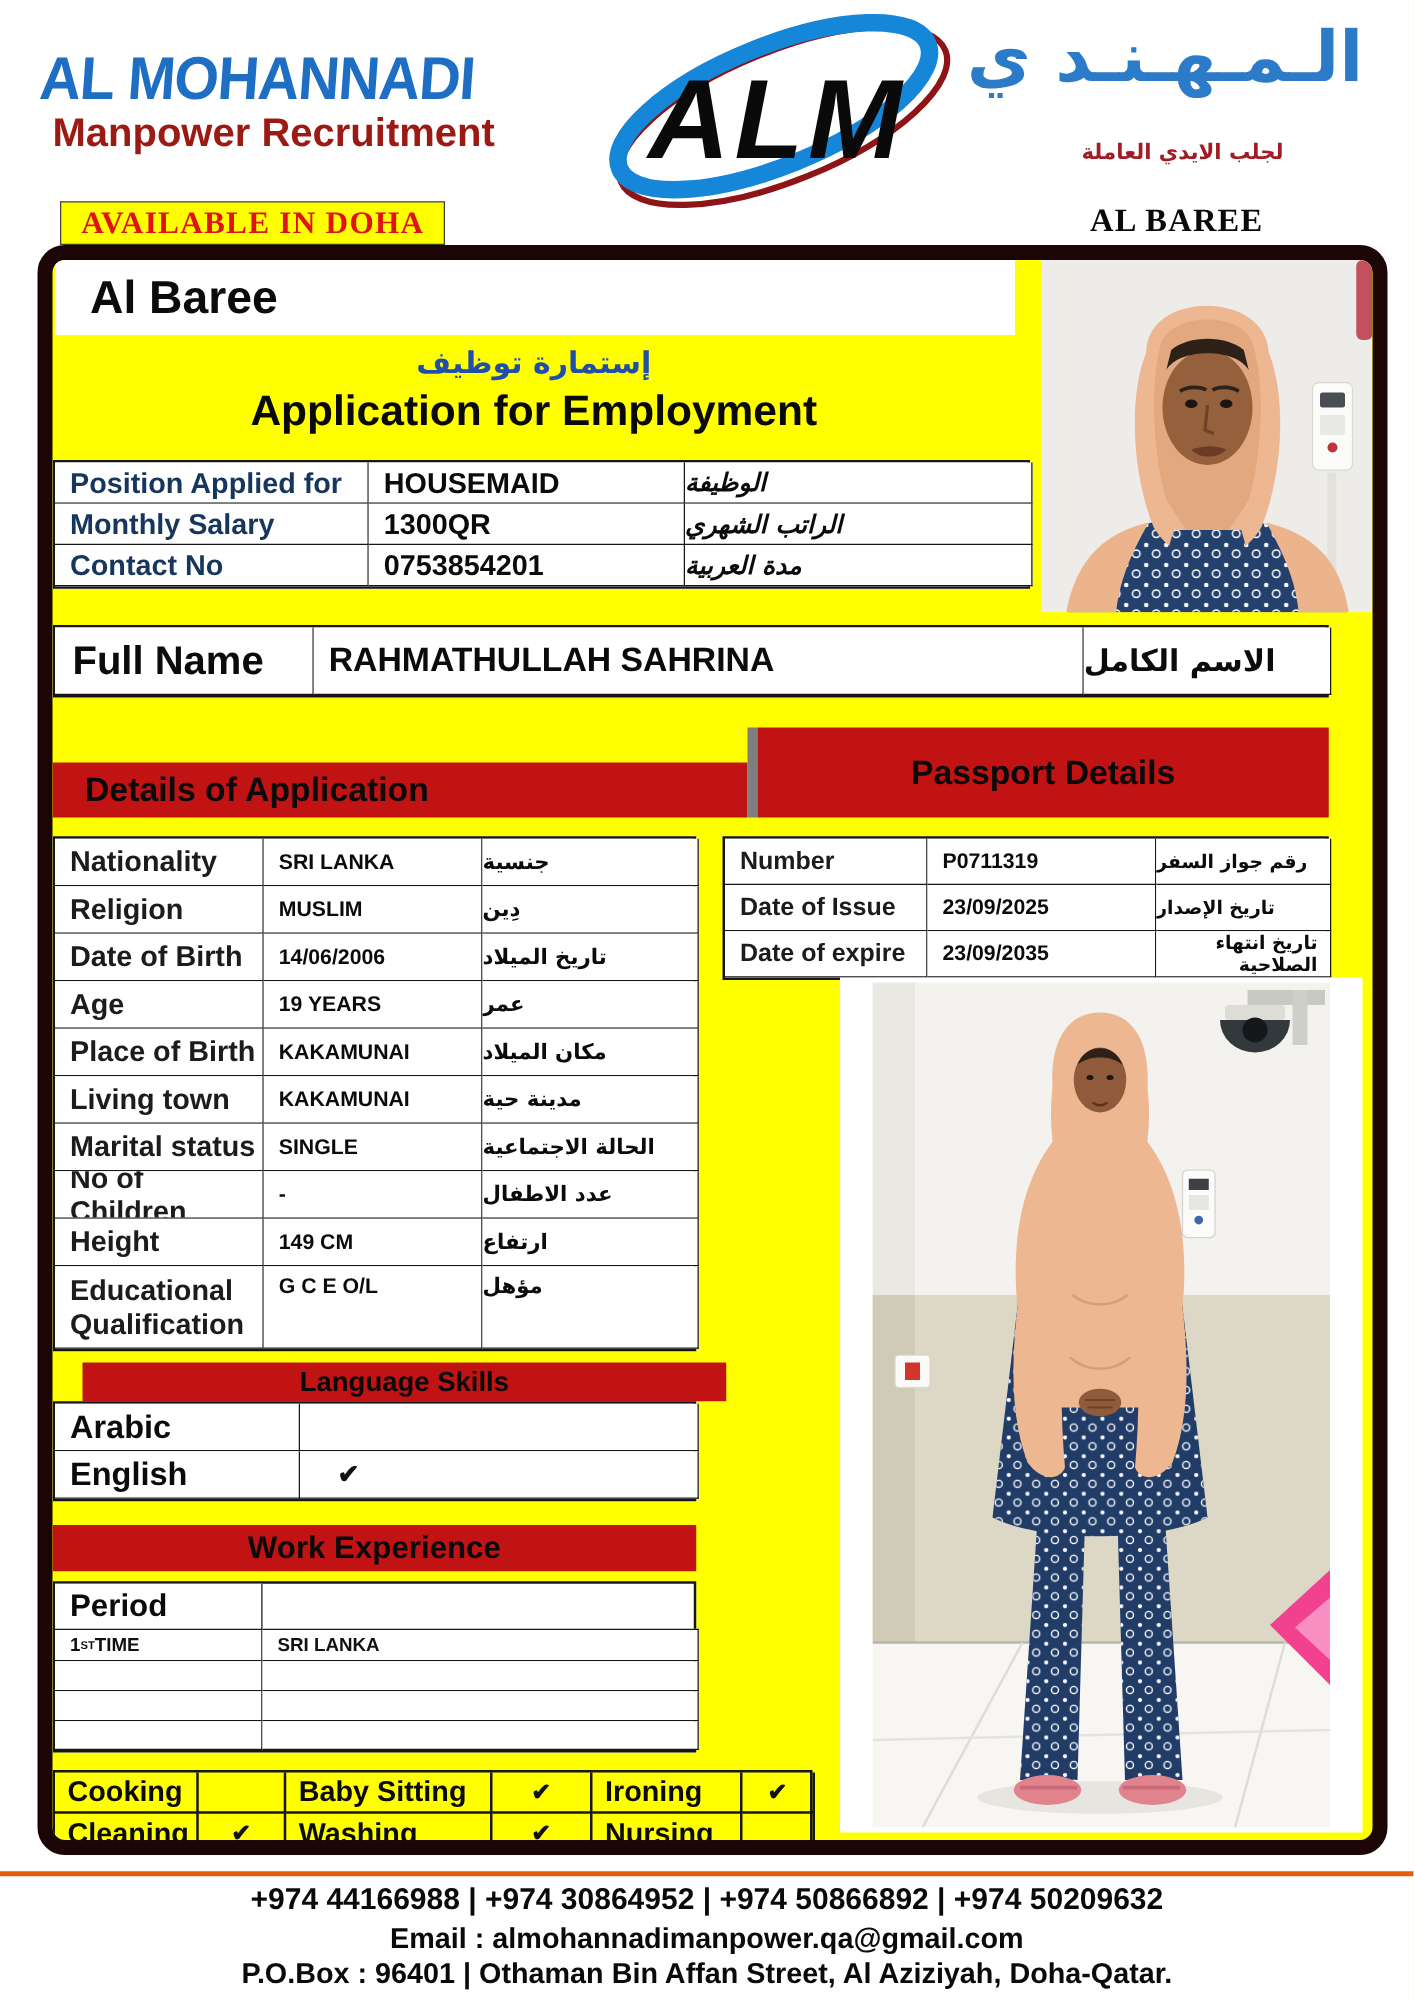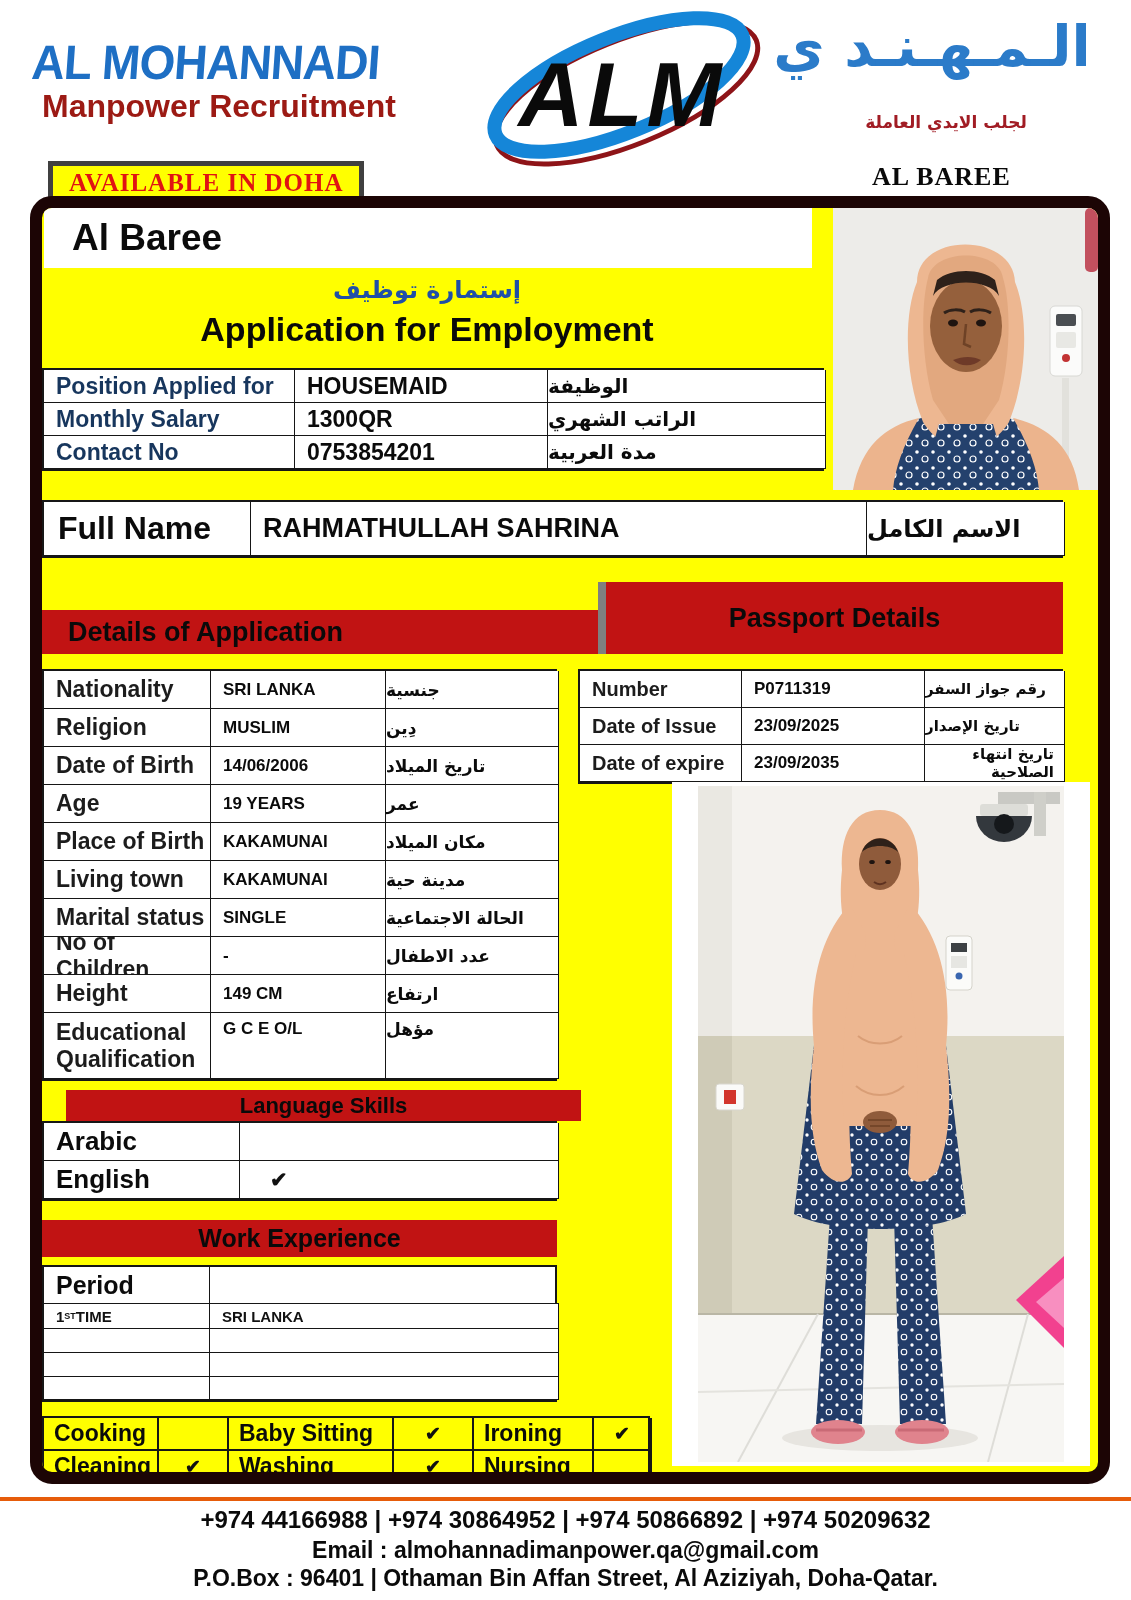--- a/index.html
+++ b/index.html
@@ -11,21 +11,21 @@
   .brand-name{position:absolute;left:34px;top:34px;font-size:46px;font-weight:700;
               color:#1E6FC4;letter-spacing:-1px;transform:skewX(-4deg) scaleY(1.05);
               transform-origin:left top;white-space:nowrap;}
   .brand-sub{position:absolute;left:42px;top:88px;font-size:32px;font-weight:700;color:#9C1A14;white-space:nowrap;}
   .alm-logo{position:absolute;left:472px;top:2px;width:300px;height:170px;}
   .brand-ar-main{position:absolute;left:746px;top:8px;width:372px;font-size:56px;font-weight:700;
                  color:#2B7BC9;text-align:center;line-height:1.4;}
   .brand-ar-sub{position:absolute;left:790px;top:112px;width:312px;font-size:17px;font-weight:700;
                 color:#A11C24;text-align:center;letter-spacing:2px;}
   .banner{position:absolute;left:48px;top:161px;height:33px;line-height:33px;padding:0 16px;
-          background:#FFFF00;border:5px solid #404040;color:#E01313;
+          background:#FFFF00;border:1px solid #404040;color:#E01313;
           font-family:"Liberation Serif",serif;font-size:25px;font-weight:700;letter-spacing:1px;}
   .client-name{position:absolute;left:872px;top:162px;font-family:"Liberation Serif",serif;
                font-size:26px;font-weight:700;color:#0A0A0A;letter-spacing:1px;}
 
   
   .form{position:absolute;left:30px;top:196px;width:1080px;height:1288px;box-sizing:border-box;
         background:#FFFF00;border:12px solid #1C0505;border-radius:22px;overflow:hidden;}
   .title-strip{position:absolute;left:2px;top:0;width:768px;height:60px;background:#ffffff;
                font-size:37px;font-weight:700;line-height:60px;padding-left:28px;box-sizing:border-box;color:#0B0B0B;}
   .headshot{position:absolute;left:791px;top:0;width:265px;height:282px;overflow:hidden;}
@@ -38,21 +38,21 @@
   .tbl .c{border-right:1.5px solid #161616;border-bottom:1.5px solid #161616;
           display:flex;align-items:center;box-sizing:border-box;overflow:hidden;background:#fff;}
   .lblcell{padding-left:12px;font-weight:700;}
   .valcell{padding-left:12px;font-weight:700;color:#0B0B0B;}
   .aracell{justify-content:flex-end;padding-right:10px;font-weight:700;color:#0B0B0B;
            font-family:"DejaVu Sans",sans-serif;direction:rtl;}
 
   .top-tbl{left:0;top:160px;width:782px;grid-template-columns:251px 253px 278px;grid-auto-rows:33px;}
   .top-tbl .lblcell{color:#17365D;font-size:23px;}
   .top-tbl .valcell{font-size:23px;}
-  .top-tbl .aracell{font-size:20px;}
+  .top-tbl .aracell{font-size:20px;font-style:italic;}
 
   .name-tbl{left:0;top:292px;width:1021px;grid-template-columns:207px 616px 198px;grid-auto-rows:54px;}
   .name-tbl .lblcell{font-size:32px;padding-left:14px;color:#0B0B0B;}
   .name-tbl .valcell{font-size:27px;}
   .name-tbl .aracell{font-size:24px;}
 
   .sec-bars{position:absolute;left:0;top:374px;width:1021px;height:72px;display:flex;}
   .bar{background:#C11313;color:#0A0A0A;font-weight:700;font-size:27px;display:flex;align-items:center;}
   .bar-left{width:556px;padding-left:26px;box-sizing:border-box;margin-top:28px;}
   .bar-gap{width:8px;background:#7F7F7F;}

